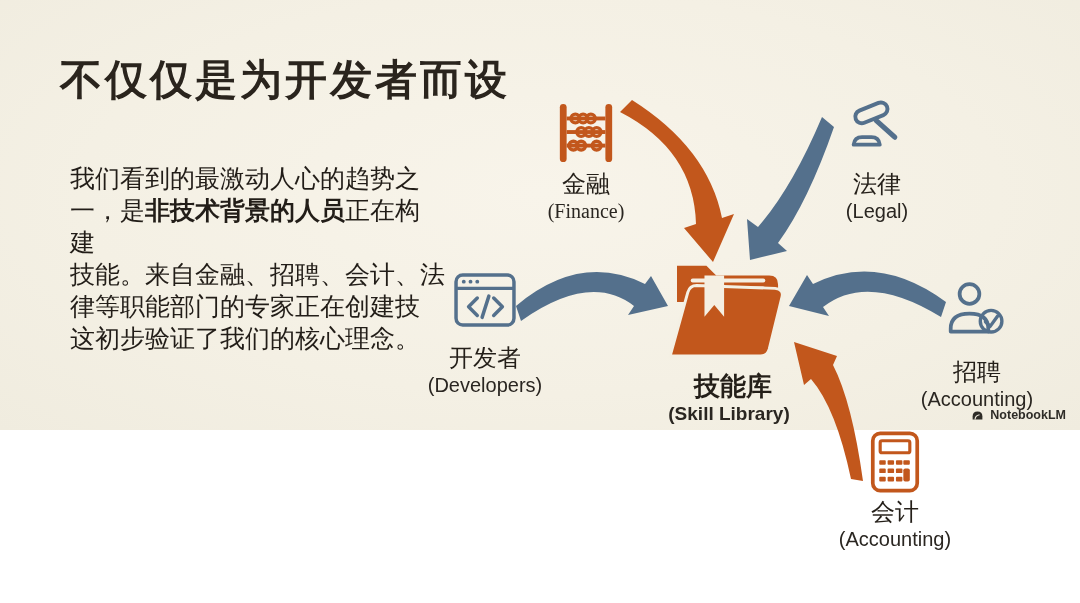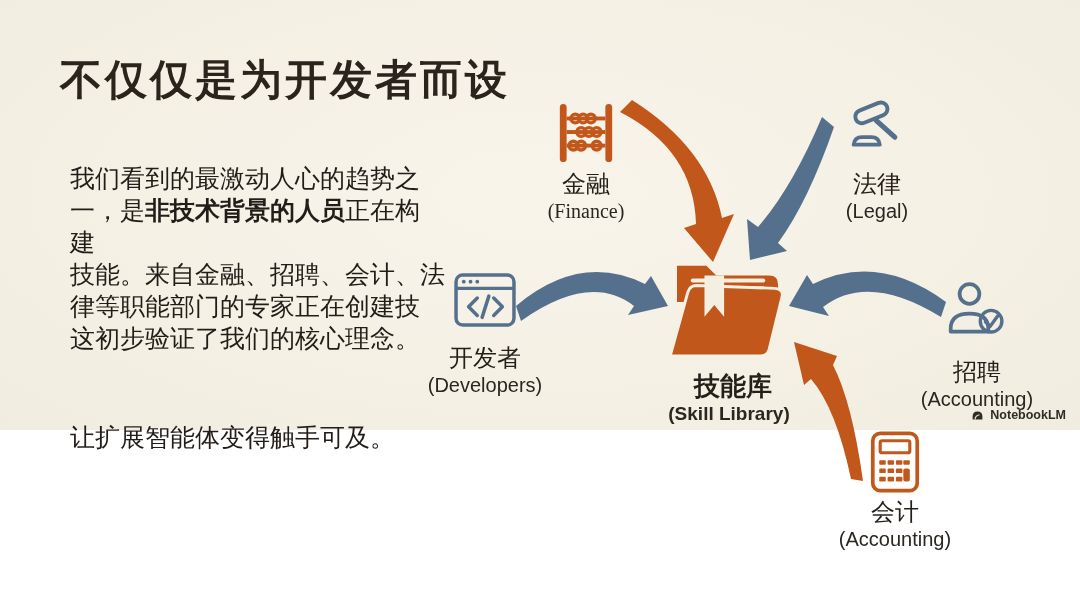--- a/index.html
+++ b/index.html
@@ -53,21 +53,20 @@
   <div class="title">不仅仅是为开发者而设</div>
   <div class="para para1">
       <div class="tline"><span>我们看到的最激动人心的趋势之</span></div>
       <div class="tline"><span>一，是</span><span class="b">非技术背景的人员</span><span>正在构</span></div>
       <div class="tline"><span>建</span></div>
       <div class="tline"><span>技能。来自金融、招聘、会计、法</span></div>
       <div class="tline"><span>律等职能部门的专家正在创建技</span></div>
       <div class="tline"><span>这初步验证了我们的核心理念。</span></div>
     </div>
   <div class="para para2">
-      <div class="tline"><span>让扩展智能体变得触手可及。</span></div>
     </div>
 
   <svg class="arrows" viewBox="0 0 1080 603" aria-hidden="true">
     <path class="f-orange" d="M 620 112 Q 694 150 696 224 L 684 228 L 713 262 L 734 214 L 722 218 Q 708 148 632 100 Z"></path>
     <path class="f-slate" d="M 822 117 Q 792 188 758 227 L 747 219 L 750 260 L 787 251 L 778 243 Q 808 202 834 127 Z"></path>
     <path class="f-slate" d="M 516 306 Q 580 252 645 284 L 651 276 L 668 306 L 628 315 L 634 306 Q 590 272 521 321 Z"></path>
     <path class="f-slate" d="M 946 302 Q 878 252 813 284 L 807 275 L 789 306 L 829 316 L 823 307 Q 868 272 941 317 Z"></path>
     <path class="f-orange" d="M 851 479 Q 836 408 811 379 L 804 385 L 794 342 L 837 356 L 833 365 Q 852 402 863 481 Z"></path>
   </svg>
 

